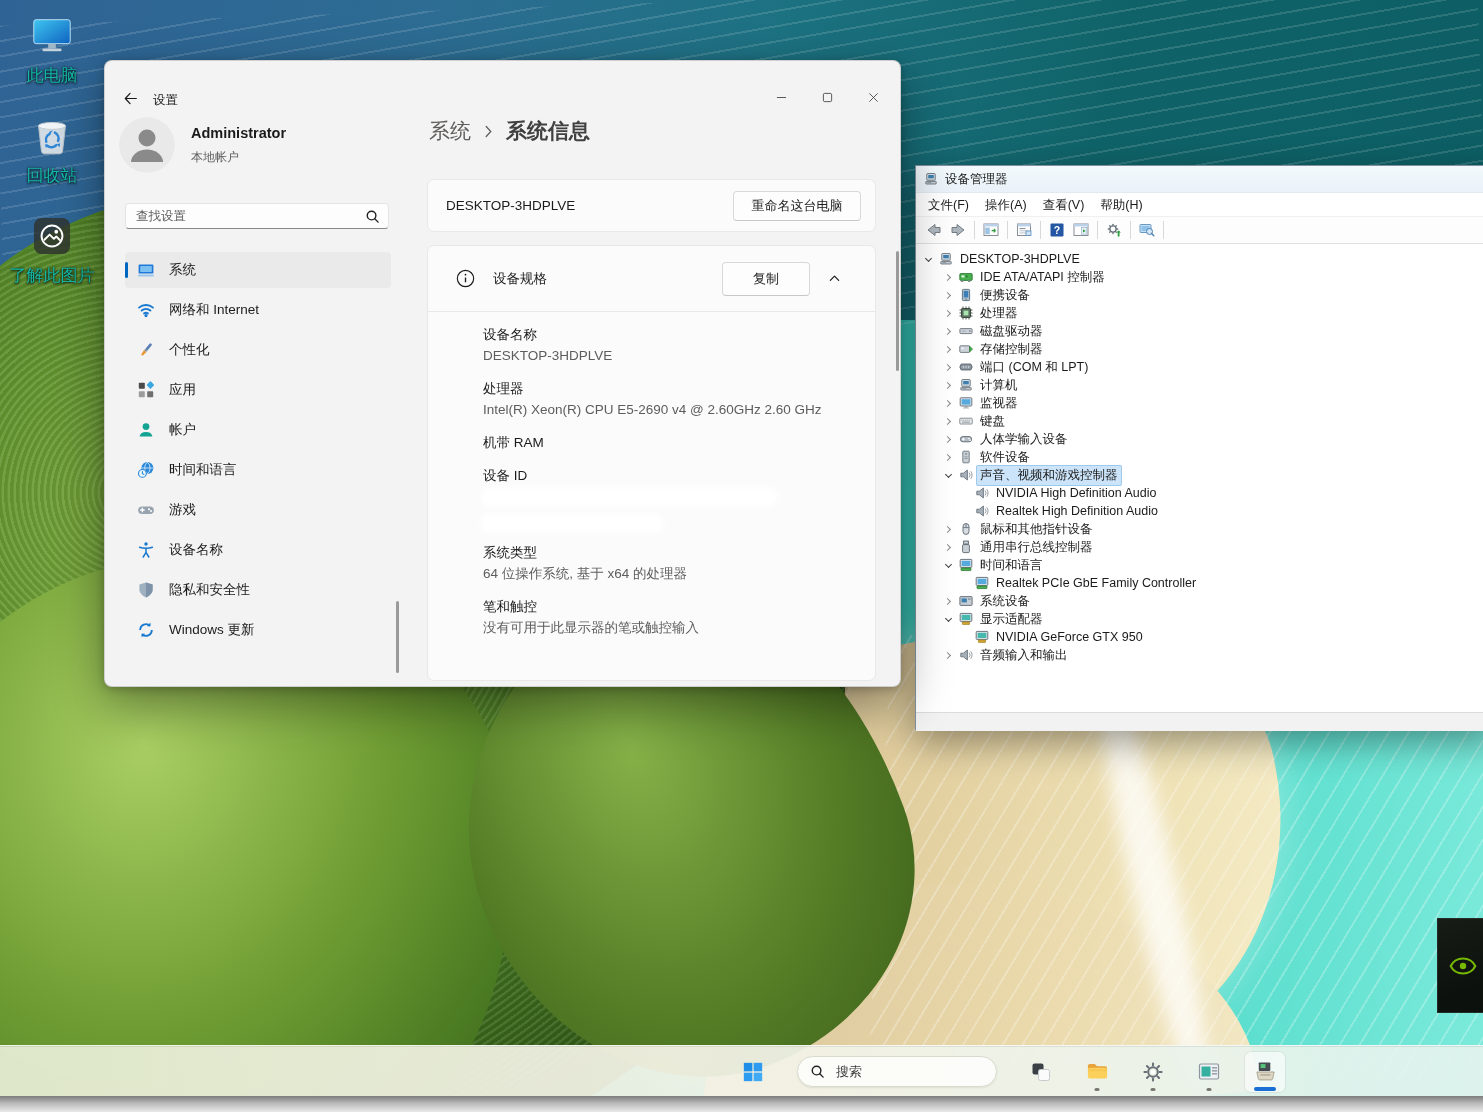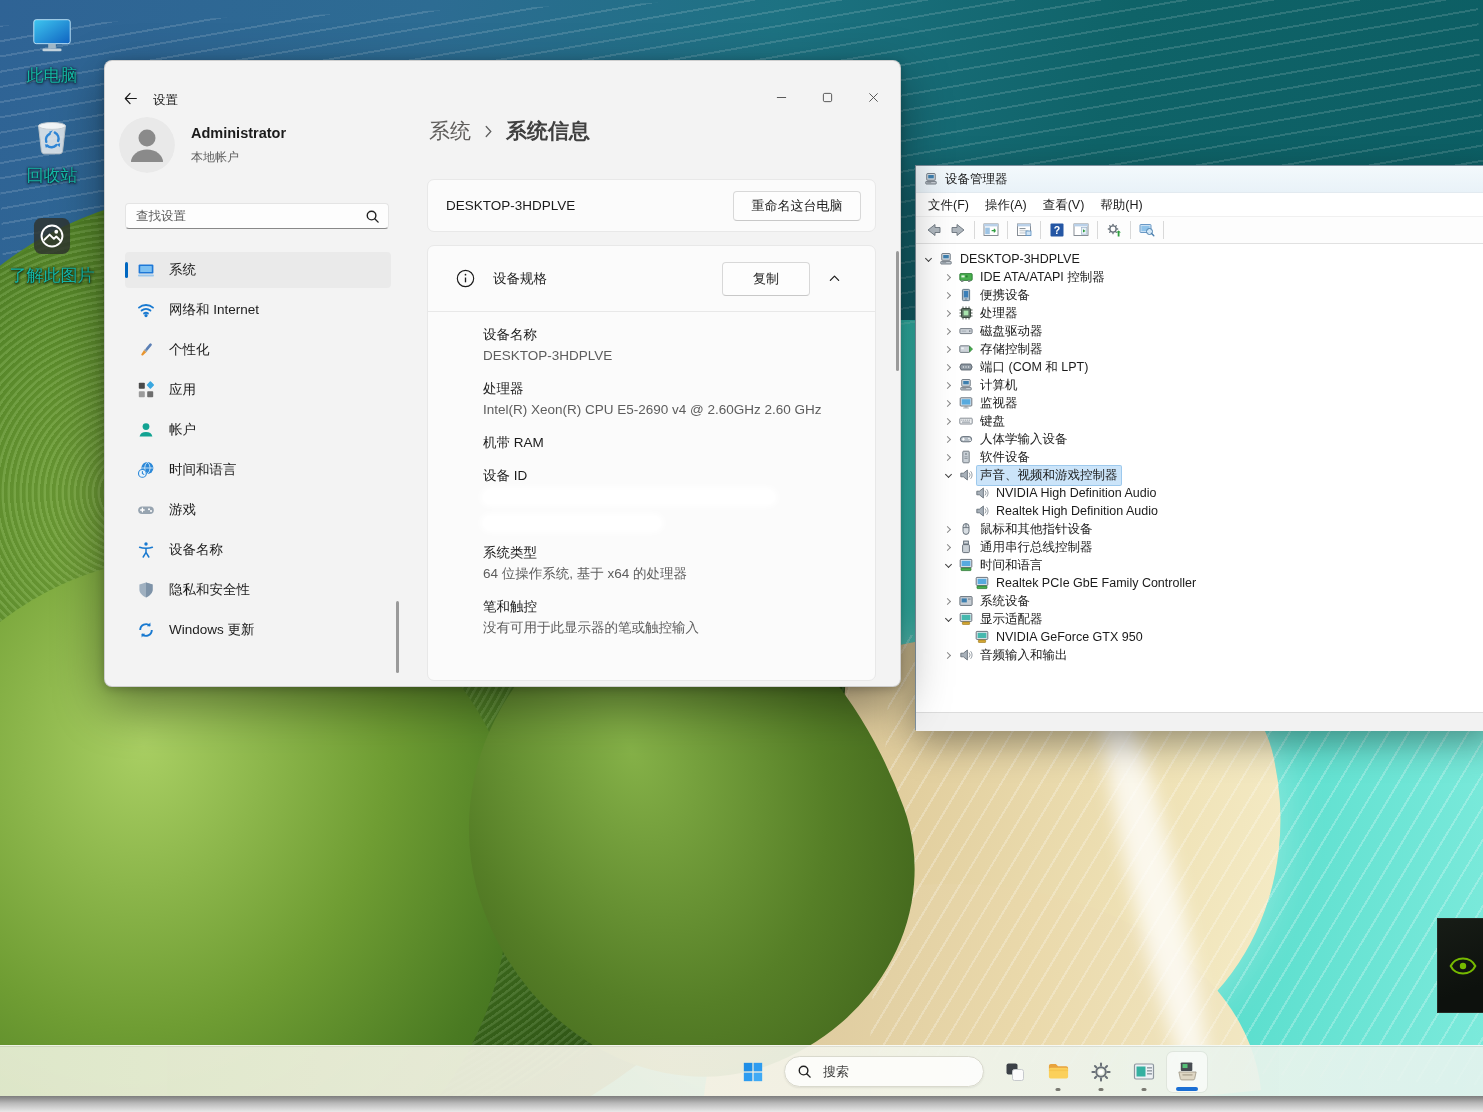--- a/index.html
+++ b/index.html
@@ -117,21 +117,21 @@
   .dm-status{height:19px;background:#f2f2f2;border-top:1px solid #dcdcdc;}
 
   
   .nvidia{position:absolute;left:1437px;top:918px;width:70px;height:95px;background:linear-gradient(160deg,#171c16,#0d110d 70%);
     border:1px solid #262b25;display:flex;align-items:center;justify-content:flex-start;padding-left:8px;z-index:8;}
 
   
   .taskbar{position:absolute;left:0;top:1045px;width:1483px;height:51px;z-index:20;
     background:linear-gradient(90deg,rgba(232,238,214,.92) 0%,rgba(246,244,232,.93) 45%,rgba(228,243,238,.92) 100%);
     border-top:1px solid rgba(255,255,255,.5);box-shadow:0 1px 0 rgba(0,0,0,.08) inset;}
-  .tb-items{position:absolute;left:733px;top:0;height:51px;display:flex;align-items:center;gap:3px;}
+  .tb-items{position:absolute;left:733px;top:0;height:51px;display:flex;align-items:center;gap:16px;}
   .tb-app{position:relative;width:40px;height:40px;display:flex;align-items:center;justify-content:center;border-radius:6px;}
   .tb-app.active{background:rgba(255,255,255,.55);box-shadow:0 0 0 1px rgba(0,0,0,.05);}
   .ind-dot{position:absolute;bottom:1px;left:50%;transform:translateX(-50%);width:5px;height:3px;border-radius:2px;background:#7a7a72;}
   .ind-active{position:absolute;bottom:1px;left:50%;transform:translateX(-50%);width:22px;height:3.5px;border-radius:2px;background:#1a6fd4;}
   .tb-search{width:200px;height:31px;margin:0 8px;border-radius:16px;background:rgba(255,255,255,.78);
     border:1px solid #d9d9cd;box-shadow:0 1px 2px rgba(0,0,0,.08);display:flex;align-items:center;padding:0 12px;gap:9px;}
   .tb-search input{flex:1;border:none;outline:none;background:transparent;font-size:13px;color:#333;
     font-family:"Liberation Sans","DejaVu Sans",sans-serif;}
   .tb-search input::placeholder{color:#3c3c3c;}
   .below-bar{position:absolute;left:0;top:1096px;width:1483px;height:16px;z-index:20;

